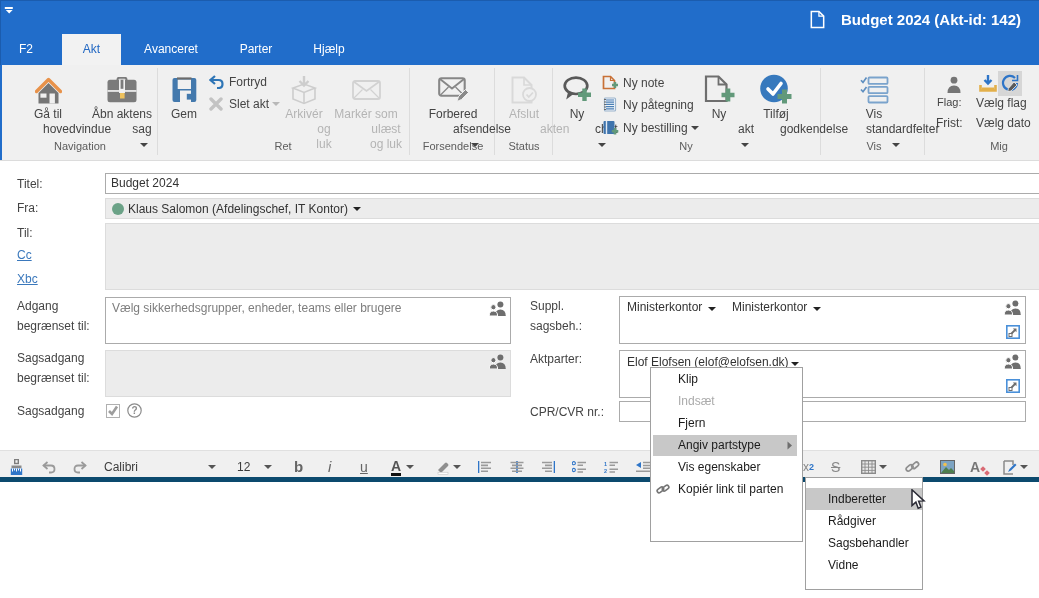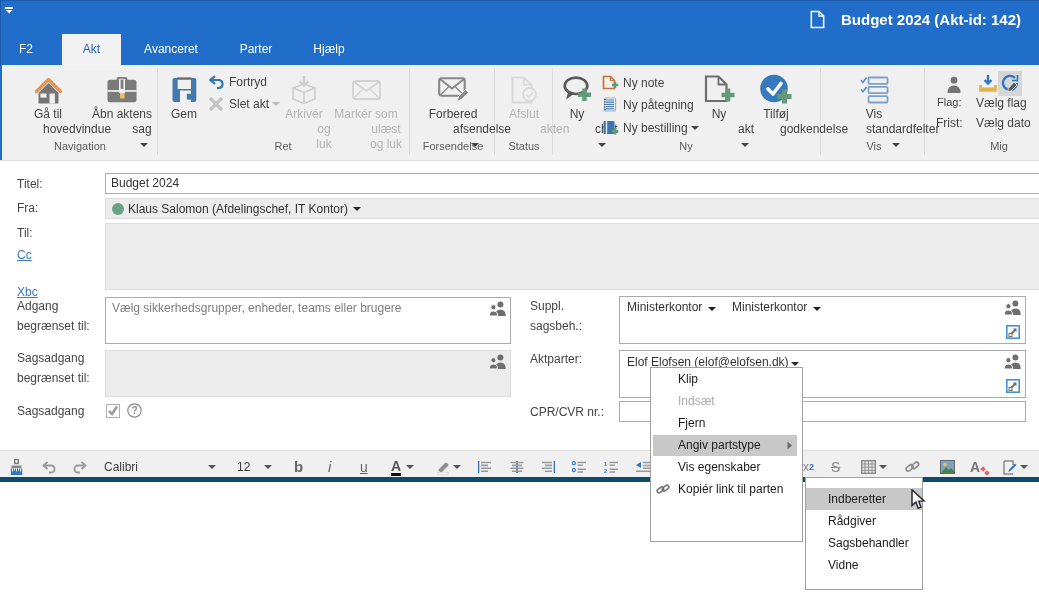--- a/index.html
+++ b/index.html
@@ -286,21 +286,21 @@
 
     <div class="flabel" style="left:17px;top:201px">Fra:</div>
     <div class="inpdis" style="left:105px;top:198px;width:940px;height:21px;">
       <span style="position:absolute;left:6px;top:4px;width:12px;height:12px;border-radius:50%;background:#6ba287"></span>
       <span style="position:absolute;left:22px;top:3px;font-size:12px;color:#333">Klaus Salomon (Afdelingschef, IT Kontor)</span>
       <span class="caret" style="border-top-color:#222;position:absolute;left:247px;top:8px;margin:0"></span>
     </div>
 
     <div class="flabel" style="left:17px;top:226px">Til:</div>
     <div class="flink" style="left:17px;top:248px">Cc</div>
-    <div class="flink" style="left:17px;top:285px">Xbc</div>
+    <div class="flink" style="left:17px;top:272px">Xbc</div>
     <div class="inpdis" style="left:105px;top:223px;width:940px;height:67px;"></div>
 
     <div class="flabel" style="left:17px;top:299px">Adgang</div>
     <div class="flabel" style="left:17px;top:319px">begrænset til:</div>
     <div class="inp" style="left:105px;top:297px;width:406px;height:47px;">
       <span style="color:#7d7d7d;font-size:12px;position:absolute;left:6px;top:3px">Vælg sikkerhedsgrupper, enheder, teams eller brugere</span>
       <svg width="17" height="15" viewBox="0 0 17 15" style="position:absolute;right:4px;top:3px">
   <circle cx="11.4" cy="3.4" r="3" fill="#6e6e6e"></circle>
   <path d="M6 15 Q6 8.4 11.4 8.4 Q16.8 8.4 16.8 15 Z" fill="#6e6e6e"></path>
   <circle cx="4.4" cy="6.2" r="2.6" fill="#6e6e6e" stroke="#fff" stroke-width="1"></circle>

